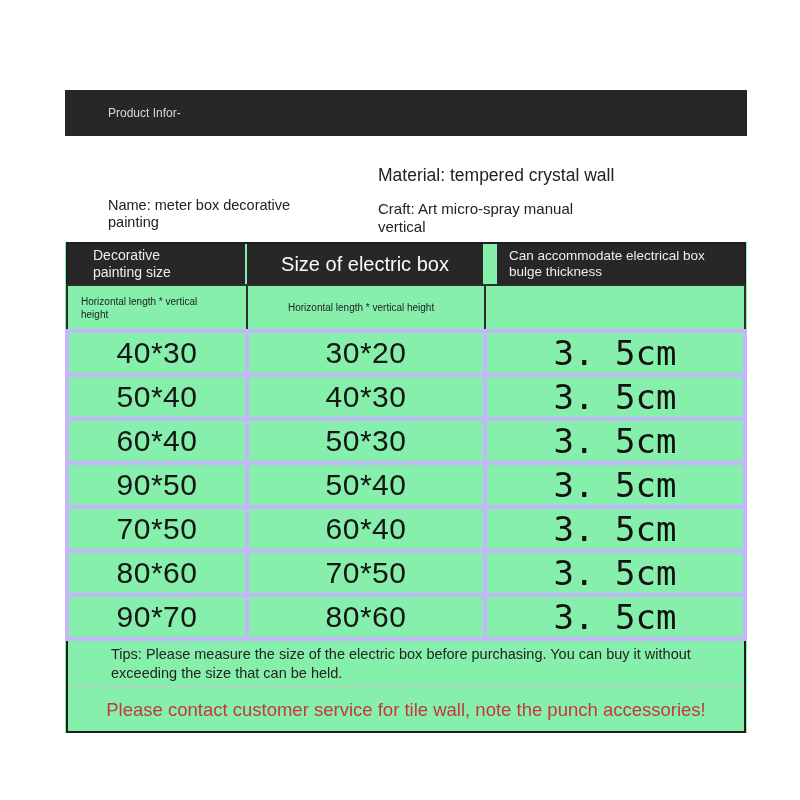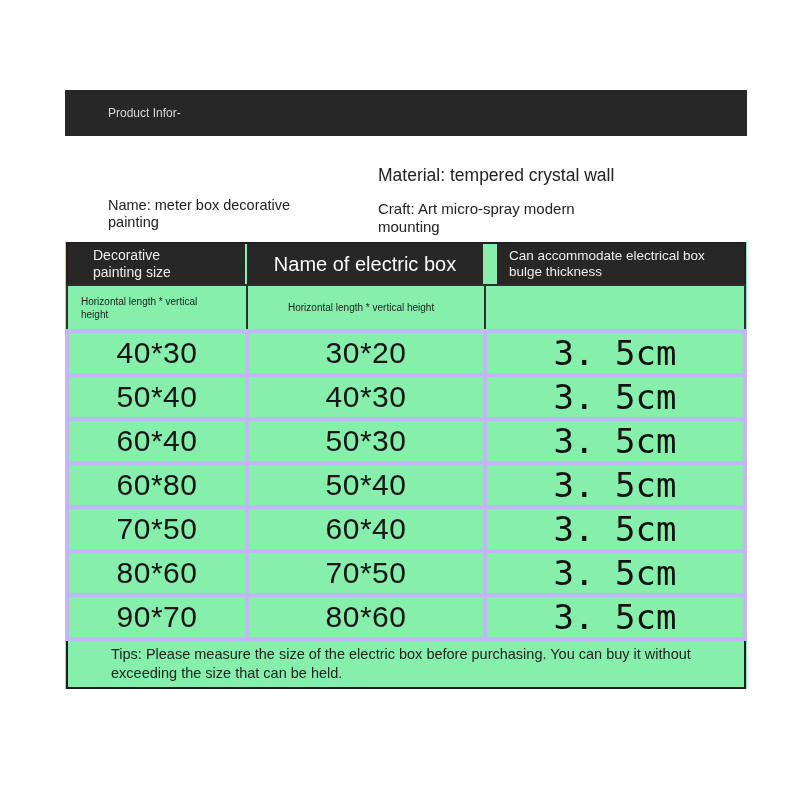--- a/index.html
+++ b/index.html
@@ -82,36 +82,36 @@
 </head>
 <body>
 
 <div class="banner" style="background: rgb(39, 39, 39);">
   <span>Product Infor-</span>
 </div>
 
 <div class="info-item info-name">Name: meter box decorative painting</div>
 <div class="info-item info-material">Material: tempered crystal wall</div>
 <div class="info-item info-style">Style: modern simplicity</div>
-<div class="info-item info-craft">Craft: Art micro-spray modern mounting</div>
+<div class="info-item info-craft">Craft: Art micro-spray manual vertical</div>
 
 <table class="spec">
   <colgroup>
       <col class="c1">
       <col class="c2">
       <col class="c3">
     </colgroup>
 
   <tbody>
       <tr class="hdr-row">
     <td>
           <div class="hdr-block hdr-1" style="background: rgb(39, 39, 39);">Decorative painting size</div>
         </td>
     <td>
-          <div class="hdr-block hdr-2" style="background: rgb(39, 39, 39);">Name of electric box</div>
+          <div class="hdr-block hdr-2" style="background: rgb(39, 39, 39);">Size of electric box</div>
         </td>
     <td>
           <div class="hdr-block hdr-3" style="background: rgb(39, 39, 39);">Can accommodate electrical box bulge thickness</div>
         </td>
   </tr>
 
   <tr class="subhdr-row">
     <td class="subhdr-1">Horizontal length * vertical height</td>
     <td class="subhdr-2">Horizontal length * vertical height</td>
     <td></td>
@@ -126,21 +126,21 @@
     <td class="size-cell">50*40</td>
     <td class="size-cell">40*30</td>
     <td class="thick-cell">3. 5cm</td>
   </tr>
   <tr class="data-row">
     <td class="size-cell">60*40</td>
     <td class="size-cell">50*30</td>
     <td class="thick-cell">3. 5cm</td>
   </tr>
   <tr class="data-row">
-    <td class="size-cell">60*80</td>
+    <td class="size-cell">90*50</td>
     <td class="size-cell">50*40</td>
     <td class="thick-cell">3. 5cm</td>
   </tr>
   <tr class="data-row">
     <td class="size-cell">70*50</td>
     <td class="size-cell">60*40</td>
     <td class="thick-cell">3. 5cm</td>
   </tr>
   <tr class="data-row">
     <td class="size-cell">80*60</td>
@@ -149,14 +149,17 @@
   </tr>
   <tr class="data-row">
     <td class="size-cell">90*70</td>
     <td class="size-cell">80*60</td>
     <td class="thick-cell">3. 5cm</td>
   </tr>
 
   <tr class="tips-row">
     <td colspan="3">Tips: Please measure the size of the electric box before purchasing. You can buy it without exceeding the size that can be held.</td>
   </tr>
+  <tr class="notice-row">
+    <td colspan="3" style="color: rgb(196, 56, 62);">Please contact customer service for tile wall, note the punch accessories!</td>
+  </tr>
 </tbody>
   </table>
 
 </body></html>

